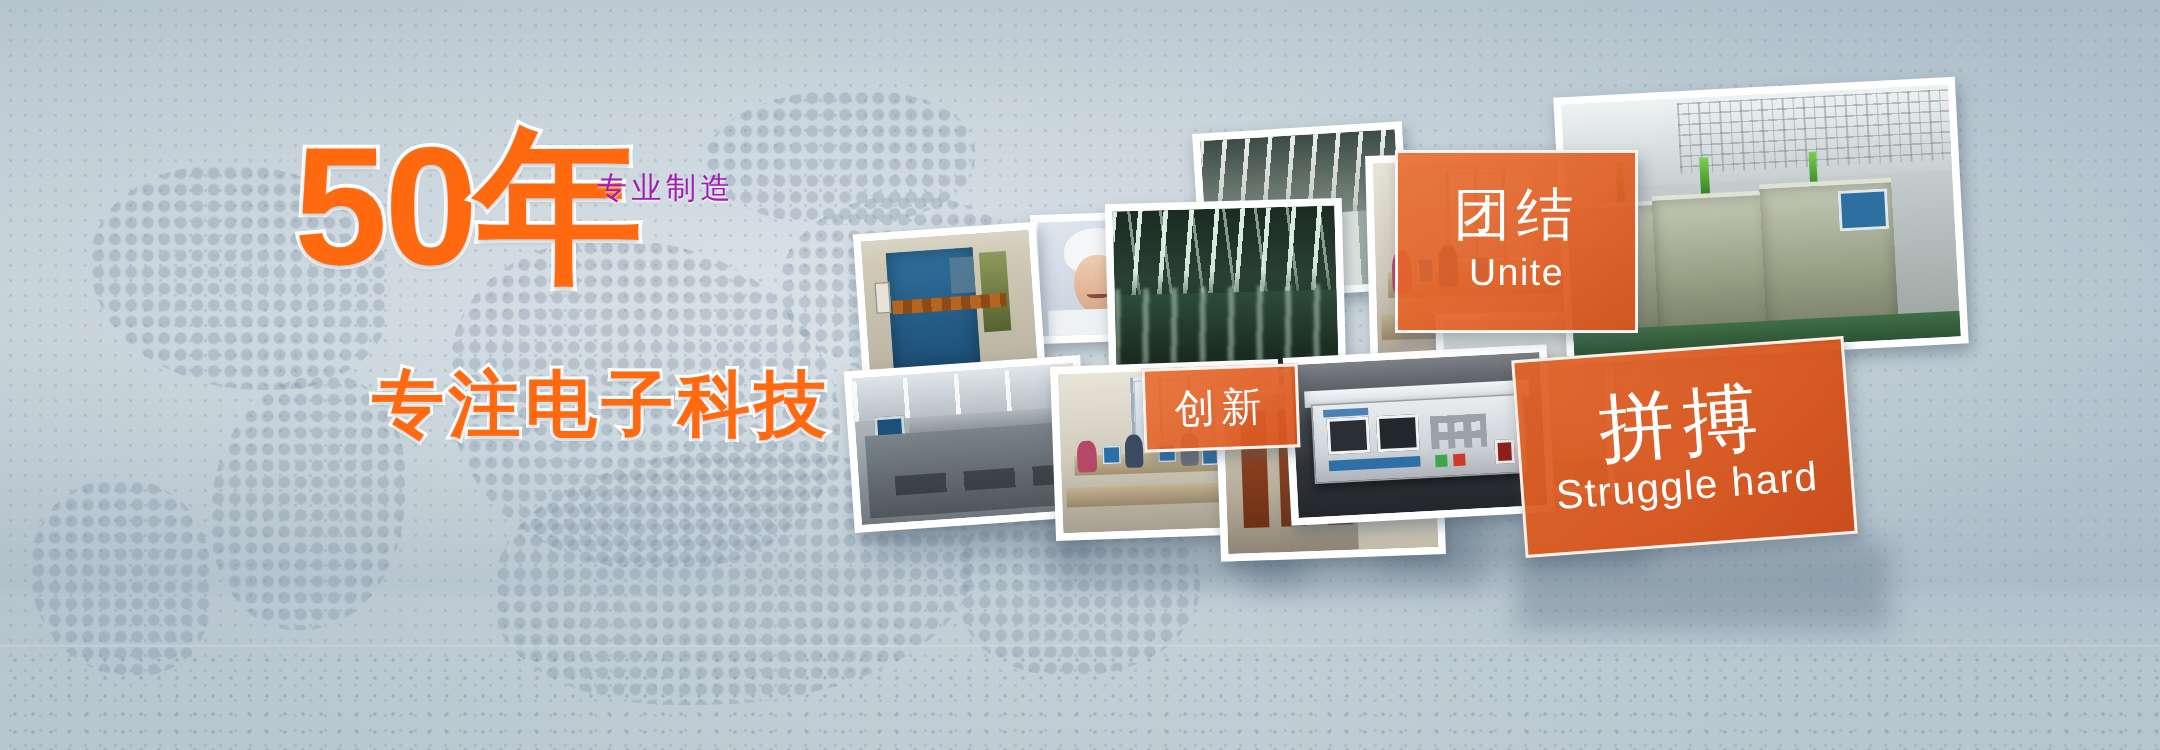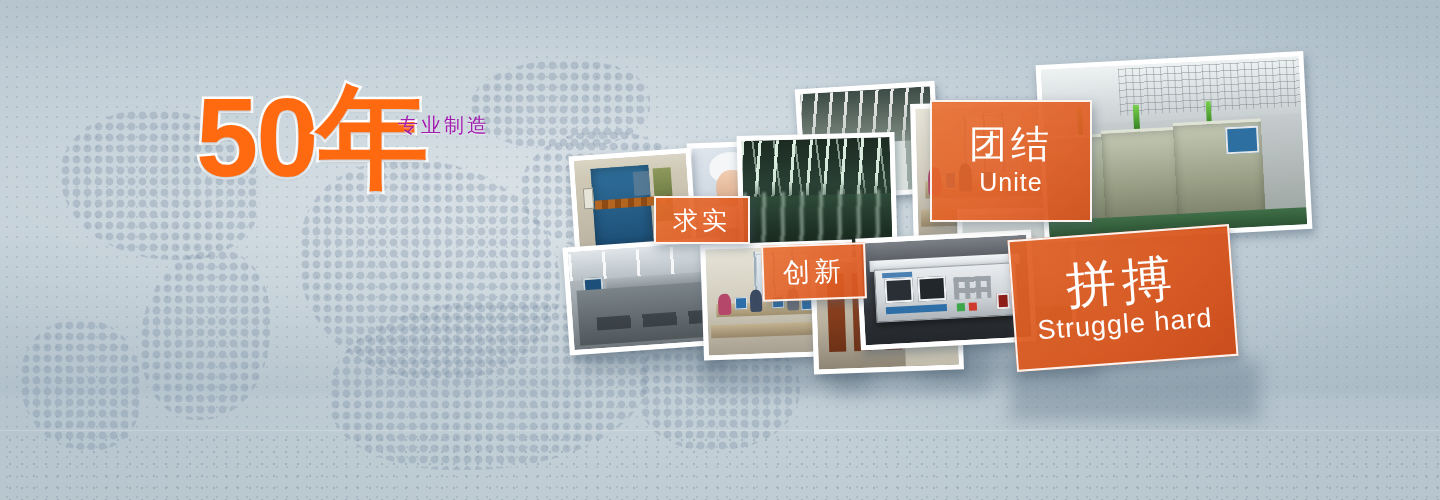--- a/index.html
+++ b/index.html
@@ -406,20 +406,21 @@
 
   <div class="headline">
 
     <div class="years-row">
       <span class="years">50</span>
       <span class="years cn">年</span>
     </div>
 
     <div class="sub-mfg">专业制造</div>
 
+    <div class="slogan1">专注电子科技</div>
   </div>
 
   <div class="collage">
 
     <div class="shadow-blob" style="left:40px;  top:296px; width:150px; height:46px;"></div>
     <div class="shadow-blob" style="left:160px; top:300px; width:170px; height:60px;"></div>
     <div class="shadow-blob" style="left:290px; top:300px; width:160px; height:64px;"></div>
     <div class="shadow-blob" style="left:380px; top:280px; width:180px; height:70px;"></div>
     <div class="shadow-blob" style="left:470px; top:330px; width:250px; height:60px;"></div>
 
@@ -558,23 +559,20 @@
             <div class="scr2"></div>
             <div class="strip"></div>
             <div class="btns"></div>
             <div class="g"></div>
             <div class="r"></div>
             <div class="rr"></div>
           </div>
         </div>
     </div>
 
-    <div class="vlabel" style="left:114px; top:166px; width:96px; height:48px; z-index:10;">
-      <span class="cn" style="font-size:25px;">求实</span>
-    </div>
 
     <div class="vlabel" style="left:222px; top:214px; width:104px; height:56px; z-index:10; transform:rotate(-2deg);">
       <span class="cn" style="font-size:27px;">创新</span>
     </div>
 
     <div class="vlabel" style="left:390px; top:70px; width:162px; height:122px; z-index:11;">
       <span class="cn" style="font-size:38px; margin-bottom:4px;">团结</span>
       <span class="en" style="font-size:25px;">Unite</span>
     </div>
 

